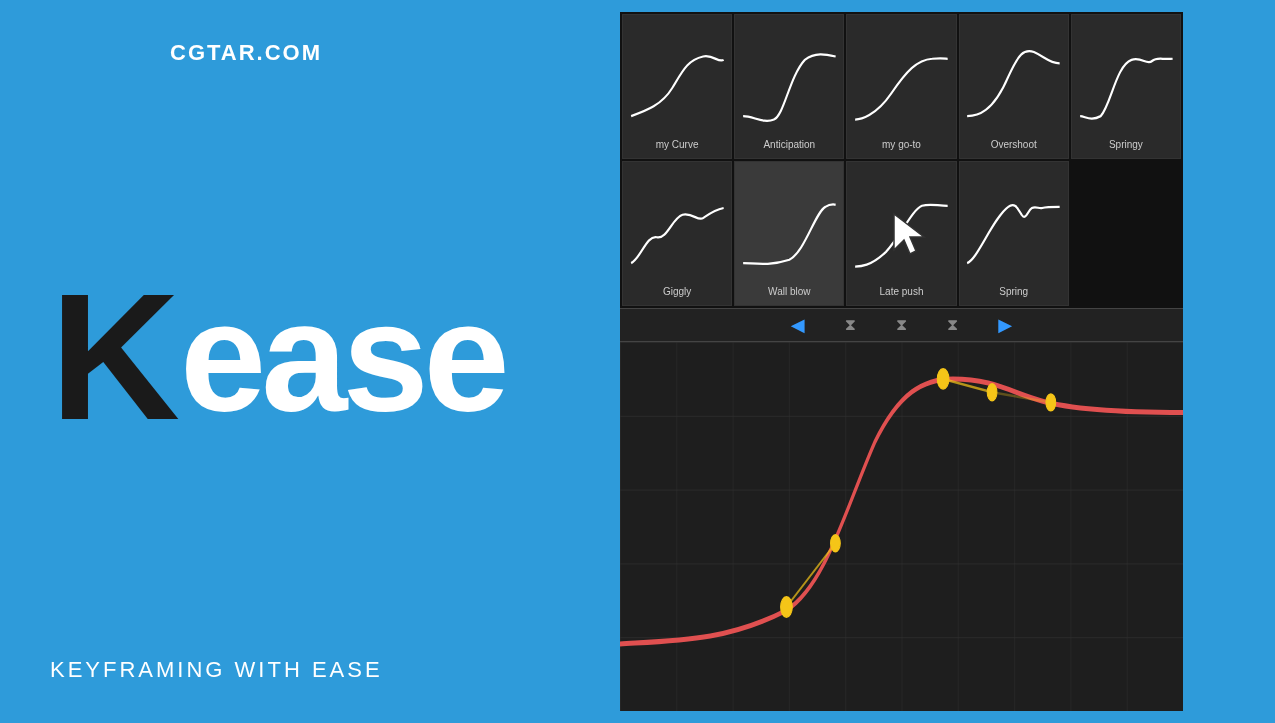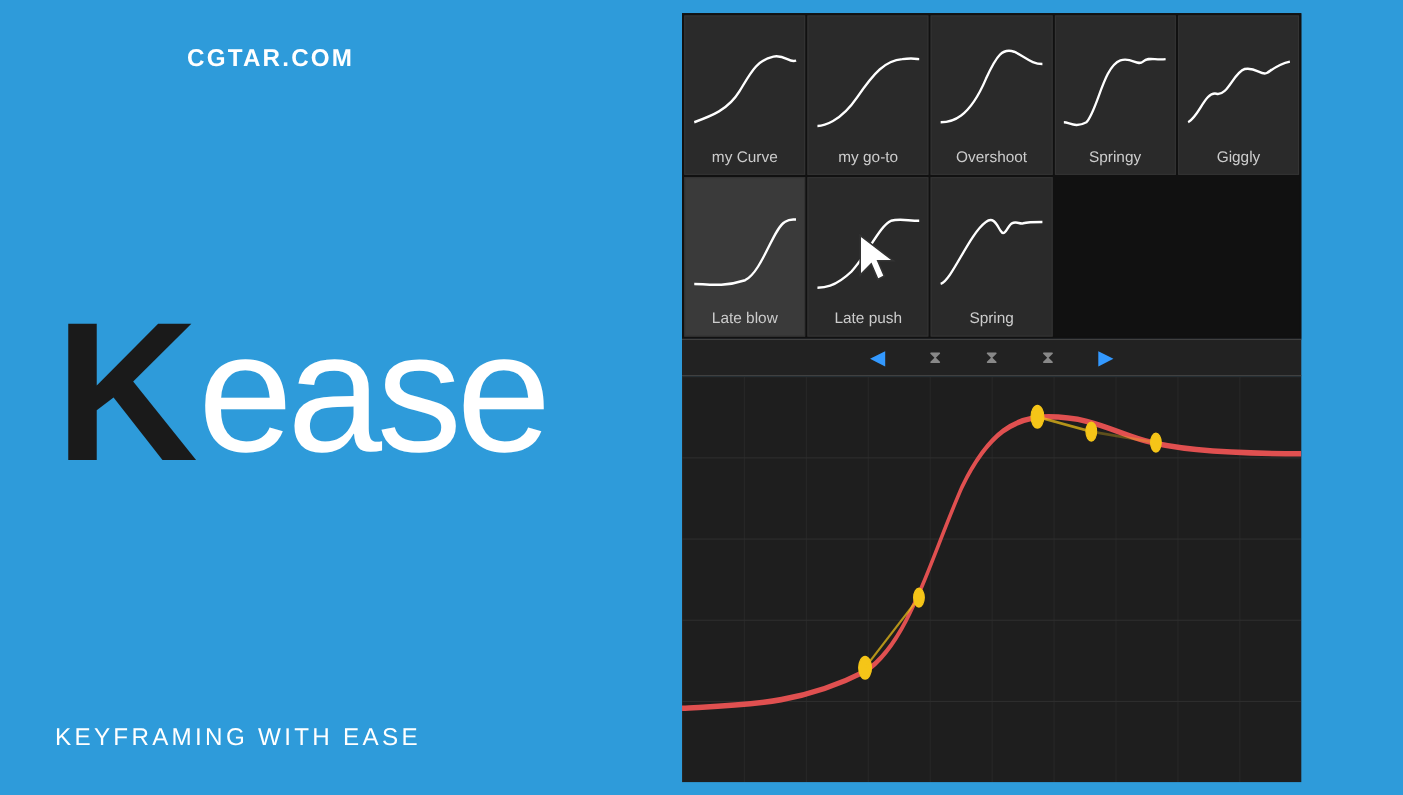--- a/index.html
+++ b/index.html
@@ -43,21 +43,21 @@
     .k-letter {
       font-size: 180px;
       font-weight: 900;
       color: #1a1a1a;
       line-height: 1;
       margin-right: 0;
     }
 
     .ease-text {
       font-size: 155px;
-      font-weight: 400;
+      font-weight: 700;
       color: white;
       line-height: 1;
       letter-spacing: -5px;
     }
 
     .tagline {
       font-size: 22px;
       font-weight: normal;
       color: white;
       letter-spacing: 3px;
@@ -91,21 +91,21 @@
       cursor: pointer;
       position: relative;
       border: 1px solid #333;
     }
 
     .preset-cell.active {
       background: #3a3a3a;
     }
 
     .preset-label {
-      font-size: 14px;
+      font-size: 10px;
       color: #ccc;
       text-align: center;
       margin-top: 4px;
     }
 
     .curve-svg {
       width: 95%;
       height: 90px;
       margin-bottom: 2px;
     }
@@ -178,20 +178,26 @@
 
   <div class="presets-grid">
 
     <div class="preset-cell">
       <svg class="curve-svg" viewBox="0 0 100 80" preserveAspectRatio="none">
         <path d="M5,65 C20,60 35,55 45,40 C55,25 60,15 75,12 C85,10 90,18 95,15" stroke="white" stroke-width="2" fill="none"></path>
       </svg>
       <span class="preset-label">my Curve</span>
     </div>
 
+    <div class="preset-cell">
+      <svg class="curve-svg" viewBox="0 0 100 80" preserveAspectRatio="none">
+        <path d="M5,65 C15,65 25,72 35,68 C45,64 50,30 65,15 C75,8 85,10 95,12" stroke="white" stroke-width="2" fill="none"></path>
+      </svg>
+      <span class="preset-label">Anticipation</span>
+    </div>
 
     <div class="preset-cell">
       <svg class="curve-svg" viewBox="0 0 100 80" preserveAspectRatio="none">
         <path d="M5,68 C10,68 25,65 40,45 C55,25 65,15 80,14 C90,13 93,14 95,14" stroke="white" stroke-width="2" fill="none"></path>
       </svg>
       <span class="preset-label">my go-to</span>
     </div>
 
     <div class="preset-cell">
       <svg class="curve-svg" viewBox="0 0 100 80" preserveAspectRatio="none">
@@ -211,21 +217,21 @@
       <svg class="curve-svg" viewBox="0 0 100 80" preserveAspectRatio="none">
         <path d="M5,65 C15,60 20,40 30,42 C40,44 45,25 55,22 C65,20 70,28 75,25 C80,22 85,18 95,16" stroke="white" stroke-width="2" fill="none"></path>
       </svg>
       <span class="preset-label">Giggly</span>
     </div>
 
     <div class="preset-cell active">
       <svg class="curve-svg" viewBox="0 0 100 80" preserveAspectRatio="none">
         <path d="M5,65 C15,65 30,68 50,62 C65,55 75,20 85,15 C90,12 93,13 95,13" stroke="white" stroke-width="2" fill="none"></path>
       </svg>
-      <span class="preset-label">Late blow</span>
+      <span class="preset-label">Wall blow</span>
 
       <div class="cursor-overlay">
         <svg viewBox="0 0 40 44" width="40" height="44">
           <polygon points="4,2 4,38 14,28 20,42 26,39 20,25 34,25" fill="white" stroke="#333" stroke-width="1.5"></polygon>
         </svg>
       </div>
     </div>
 
     <div class="preset-cell">
       <svg class="curve-svg" viewBox="0 0 100 80" preserveAspectRatio="none">

